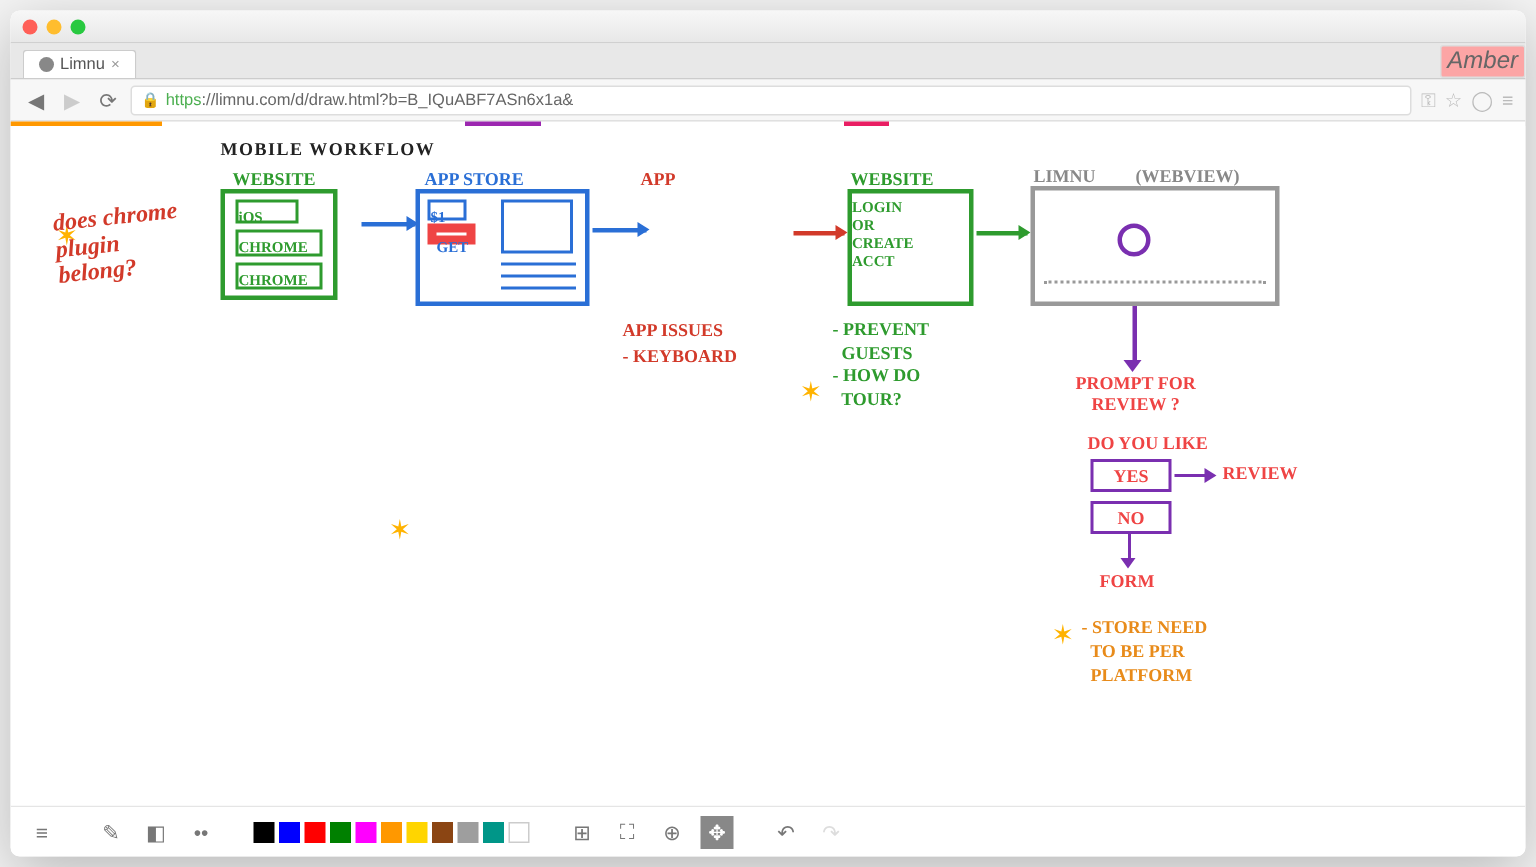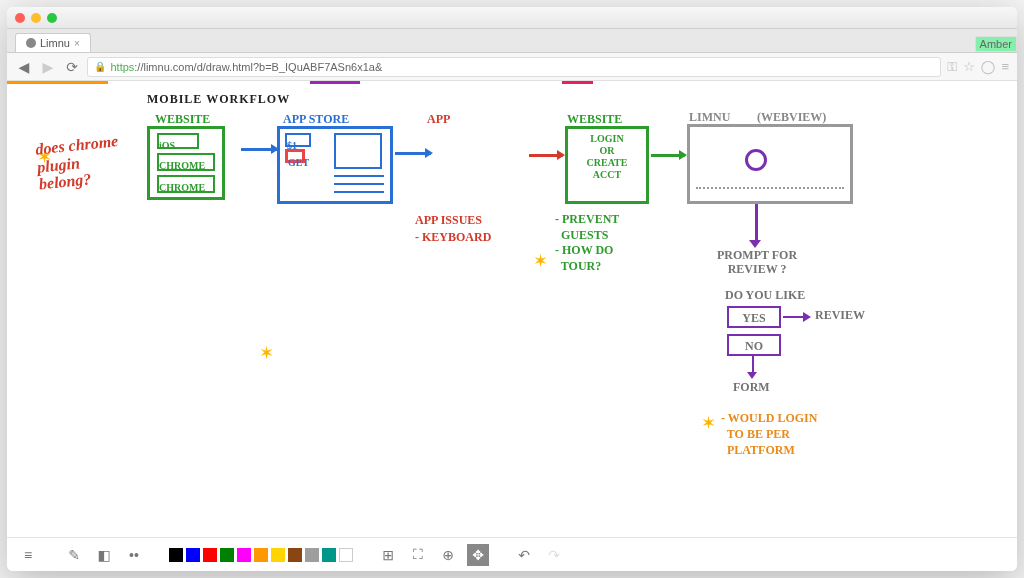--- a/index.html
+++ b/index.html
@@ -8,40 +8,40 @@
 
 .browser-frame { width: 1010px; height: 564px; margin: 7px; background: #fff; border-radius: 6px; box-shadow: 0 10px 40px rgba(0,0,0,0.25); display: flex; flex-direction: column; overflow: hidden; }
 .titlebar { height: 22px; background: linear-gradient(#f7f7f7,#e8e8e8); display: flex; align-items: center; padding: 0 8px; border-bottom: 1px solid #d0d0d0; }
 .traffic { display: flex; gap: 6px; }
 .dot { width: 10px; height: 10px; border-radius: 50%; }
 .r{background:#ff5f57}.y{background:#ffbd2e}.g{background:#28c940}
 .tabbar { height: 24px; background: #e8e8e8; display: flex; align-items: flex-end; padding-left: 8px; border-bottom: 1px solid #ccc; }
 .tab { background: #fff; border: 1px solid #ccc; border-bottom: none; border-radius: 3px 3px 0 0; padding: 3px 10px; font-size: 11px; display: flex; align-items: center; gap: 4px; color:#555; }
 .tab .fav { width:10px;height:10px;border-radius:50%;background:#888; }
 .tab .x { color:#999; font-size:10px; }
-.user-chip { margin-left: auto; font-size: 11px; color: #666; padding-right: 6px; background:#86efac; border:1px solid #ddd; border-radius:2px; padding:1px 4px;}
+.user-chip { margin-left: auto; font-size: 16px; color: #666; padding-right: 6px; background:#fca5a5; border:1px solid #ddd; border-radius:2px; padding:1px 4px;font-style:italic;}
 .addrbar { height: 28px; background: #f7f7f7; display: flex; align-items: center; padding: 0 8px; gap: 6px; border-bottom: 1px solid #e0e0e0; }
 .navbtn { width: 18px; height: 18px; display:flex;align-items:center;justify-content:center; color:#777; font-size:14px; }
 .navbtn.dim{color:#ccc}
 .url { flex:1; background:#fff; border:1px solid #ddd; border-radius:3px; height:20px; display:flex; align-items:center; padding:0 6px; font-size:11px; color:#333; }
 .url .lock{color:#4caf50; font-size:10px; margin-right:4px;}
 .url .https{color:#4caf50}
 .url .rest{color:#666}
 .addr-icons{display:flex;gap:6px;color:#bbb;font-size:13px;}
 .colorstrip{height:3px;background:linear-gradient(90deg,#ff9800 0 10%, transparent 10% 30%, #9c27b0 30% 35%, transparent 35% 55%, #e91e63 55% 58%, transparent 58% 100%);}
 
 .canvas { flex:1; background:#fff; position:relative; overflow:hidden; }
 
 
 .hw { font-family: "Comic Sans MS", "Marker Felt", cursive; position:absolute; font-weight:bold; white-space:nowrap; }
 .small{font-size:12px}
 .tiny{font-size:10px}
 
 
-.c-green{color:#2e9b2e}.c-blue{color:#2a6fd6}.c-red{color:#d23a2a}.c-orange{color:#e88b1a}.c-purple{color:#737373}.c-gray{color:#888}
+.c-green{color:#2e9b2e}.c-blue{color:#2a6fd6}.c-red{color:#d23a2a}.c-orange{color:#e88b1a}.c-purple{color:#ef4444}.c-gray{color:#888}
 
 
 .box { position:absolute; border:3px solid; background:transparent; }
 .arrow { position:absolute; height:3px; }
 .arrow::after{content:"";position:absolute;right:-2px;top:-4px;border-left:8px solid currentColor;border-top:5px solid transparent;border-bottom:5px solid transparent;}
 
 
 .toolbar { height: 34px; background:#fff; border-top:1px solid #e5e5e5; display:flex; align-items:center; padding:0 10px; gap:8px; }
 .tb-btn { width:22px; height:22px; display:flex;align-items:center;justify-content:center; color:#777; font-size:14px;}
 .swatches{display:flex;gap:3px;}
@@ -101,38 +101,38 @@
     <div class="box" style="left:140px;top:42px;width:78px;height:74px;border-color:#2e9b2e">
       <div class="box" style="left:7px;top:4px;width:42px;height:16px;border:2px solid #2e9b2e"><span class="hw tiny c-green" style="position:static">iOS</span></div>
       <div class="box" style="left:7px;top:24px;width:58px;height:18px;border:2px solid #2e9b2e"><span class="hw tiny c-green" style="position:static">CHROME</span></div>
       <div class="box" style="left:7px;top:46px;width:58px;height:18px;border:2px solid #2e9b2e"><span class="hw tiny c-green" style="position:static">CHROME</span></div>
     </div>
     <div class="arrow c-blue" style="left:234px;top:64px;width:36px;background:#2a6fd6;color:#2a6fd6"></div>
 
     <div class="hw small c-blue" style="left:276px;top:28px">APP STORE</div>
     <div class="box" style="left:270px;top:42px;width:116px;height:78px;border-color:#2a6fd6">
       <div class="box" style="left:5px;top:4px;width:26px;height:14px;border:2px solid #2a6fd6"><span class="hw tiny c-blue" style="position:static">$1</span></div>
-      <div class="box" style="left:5px;top:20px;width:20px;height:14px;border:3px solid #ef4444"><span class="hw tiny c-blue" style="position:static">GET</span></div>
+      <div class="box" style="left:5px;top:20px;width:32px;height:14px;border:6px solid #ef4444"><span class="hw tiny c-blue" style="position:static">GET</span></div>
       <div class="box" style="left:54px;top:4px;width:48px;height:36px;border:2px solid #2a6fd6"></div>
       <div style="position:absolute;left:54px;top:46px;right:6px;border-top:2px solid #2a6fd6"></div>
       <div style="position:absolute;left:54px;top:54px;right:6px;border-top:2px solid #2a6fd6"></div>
       <div style="position:absolute;left:54px;top:62px;right:6px;border-top:2px solid #2a6fd6"></div>
     </div>
     <span class="star" style="left:252px;top:258px">✶</span>
 
     <div class="arrow c-blue" style="left:388px;top:68px;width:36px;background:#2a6fd6;color:#2a6fd6"></div>
 
     <div class="hw small c-red" style="left:420px;top:28px">APP</div>
     <div class="hw small c-red" style="left:408px;top:128px;white-space:pre;line-height:1.4">APP ISSUES
 - KEYBOARD</div>
 
     <div class="arrow c-red" style="left:522px;top:70px;width:34px;background:#d23a2a;color:#d23a2a"></div>
 
     <div class="hw small c-green" style="left:560px;top:28px">WEBSITE</div>
-    <div class="box" style="left:558px;top:42px;width:84px;height:78px;border-color:#2e9b2e;text-align:center">
+    <div class="box" style="left:558px;top:42px;width:84px;height:78px;border-color:#2e9b2e;">
       <div class="hw tiny c-green" style="position:static;display:block;padding-top:4px;line-height:1.2;white-space:pre">LOGIN
 OR
 CREATE
 ACCT</div>
     </div>
     <div class="hw small c-green" style="left:548px;top:128px;white-space:pre;line-height:1.3">- PREVENT
   GUESTS
 - HOW DO
   TOUR?</div>
     <span class="star" style="left:526px;top:166px">✶</span>
@@ -154,21 +154,21 @@
     <div class="hw small c-purple" style="left:718px;top:204px">DO YOU LIKE</div>
     <div class="box" style="left:720px;top:222px;width:54px;height:22px;border-color:#7a2fb0;border-width:2px;text-align:center"><span class="hw small c-purple" style="position:static">YES</span></div>
     <div class="arrow c-purple" style="left:776px;top:232px;width:26px;background:#7a2fb0;color:#7a2fb0;height:2px"></div>
     <div class="hw small c-purple" style="left:808px;top:224px">REVIEW</div>
     <div class="box" style="left:720px;top:250px;width:54px;height:22px;border-color:#7a2fb0;border-width:2px;text-align:center"><span class="hw small c-purple" style="position:static">NO</span></div>
     <div style="position:absolute;left:745px;top:272px;width:2px;height:18px;background:#7a2fb0"></div>
     <div style="position:absolute;left:740px;top:288px;border-top:7px solid #7a2fb0;border-left:5px solid transparent;border-right:5px solid transparent"></div>
     <div class="hw small c-purple" style="left:726px;top:296px">FORM</div>
 
     <span class="star" style="left:694px;top:328px">✶</span>
-    <div class="hw small c-orange" style="left:714px;top:326px;white-space:pre;line-height:1.35">- WOULD LOGIN
+    <div class="hw small c-orange" style="left:714px;top:326px;white-space:pre;line-height:1.35">- STORE NEED
   TO BE PER
   PLATFORM</div>
   </div>
 
   <div class="toolbar">
     <div class="tb-btn">≡</div>
     <div class="tb-sep"></div>
     <div class="tb-btn">✎</div>
     <div class="tb-btn">◧</div>
     <div class="tb-btn">••</div>

